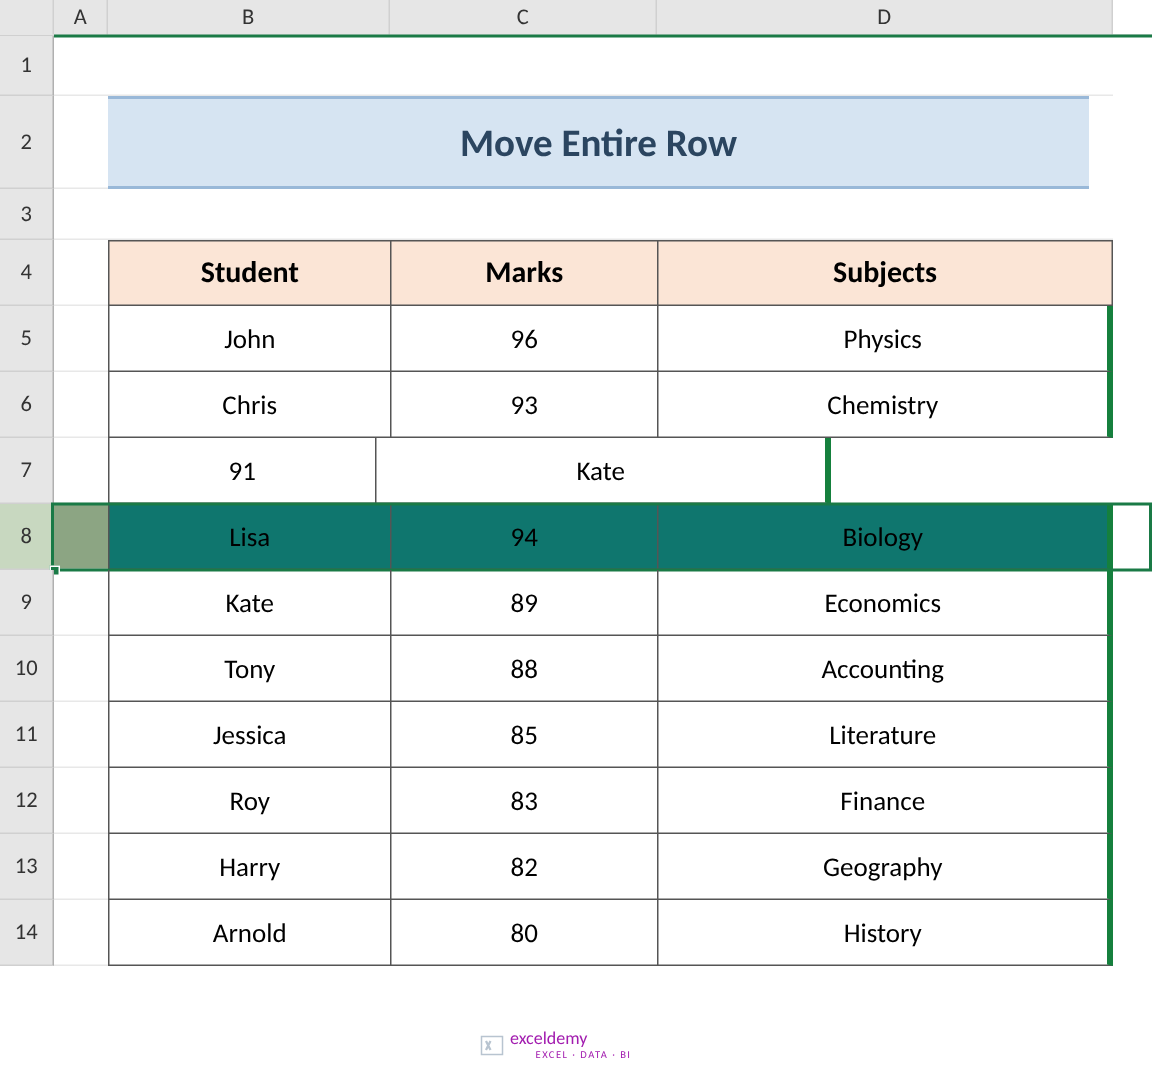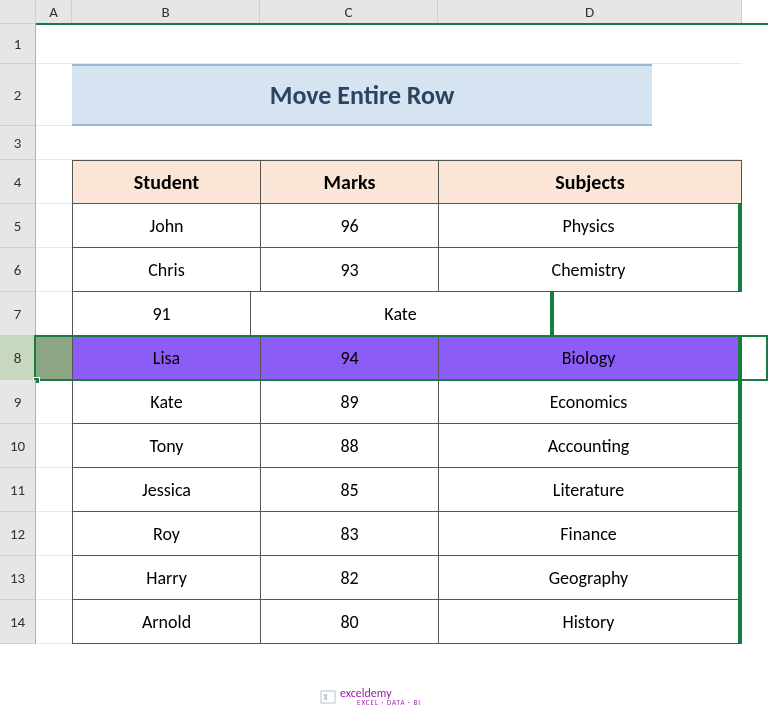--- a/index.html
+++ b/index.html
@@ -57,21 +57,21 @@
       display: flex;
       align-items: center;
       justify-content: center;
     }
     .r1 { height: 40px; }
     .r2 { height: 62px; }
     .r3 { height: 34px; }
     .r-data { height: 44px; }
     
     .title-merged {
-      width: 580px;
+      width: 654px;
       background: #d6e4f2;
       border-top: 2px solid #99b8d8;
       border-bottom: 2px solid #99b8d8;
       font-size: 26px;
       font-weight: bold;
       color: #2b4560;
       display: flex;
       align-items: center;
       justify-content: center;
     }
@@ -86,21 +86,21 @@
     .table-header:last-child {
       border-right: 1px solid #555;
     }
     .table-cell {
       font-size: 18px;
       border-left: 1px solid #555;
       border-bottom: 1px solid #555;
     }
     .table-cell.last { border-right: 4px solid #15803d; }
     .selected-row .table-cell {
-      background: #8b5cf6;
+      background: #0f766e;
     }
     .selected-row .bspace { background: #8ca583; }
     .selection-outline {
       position: absolute;
       left: 34px;
       top: -1px;
       right: 0;
       height: 46px;
       border: 2px solid #1a7a46;
       pointer-events: none;

